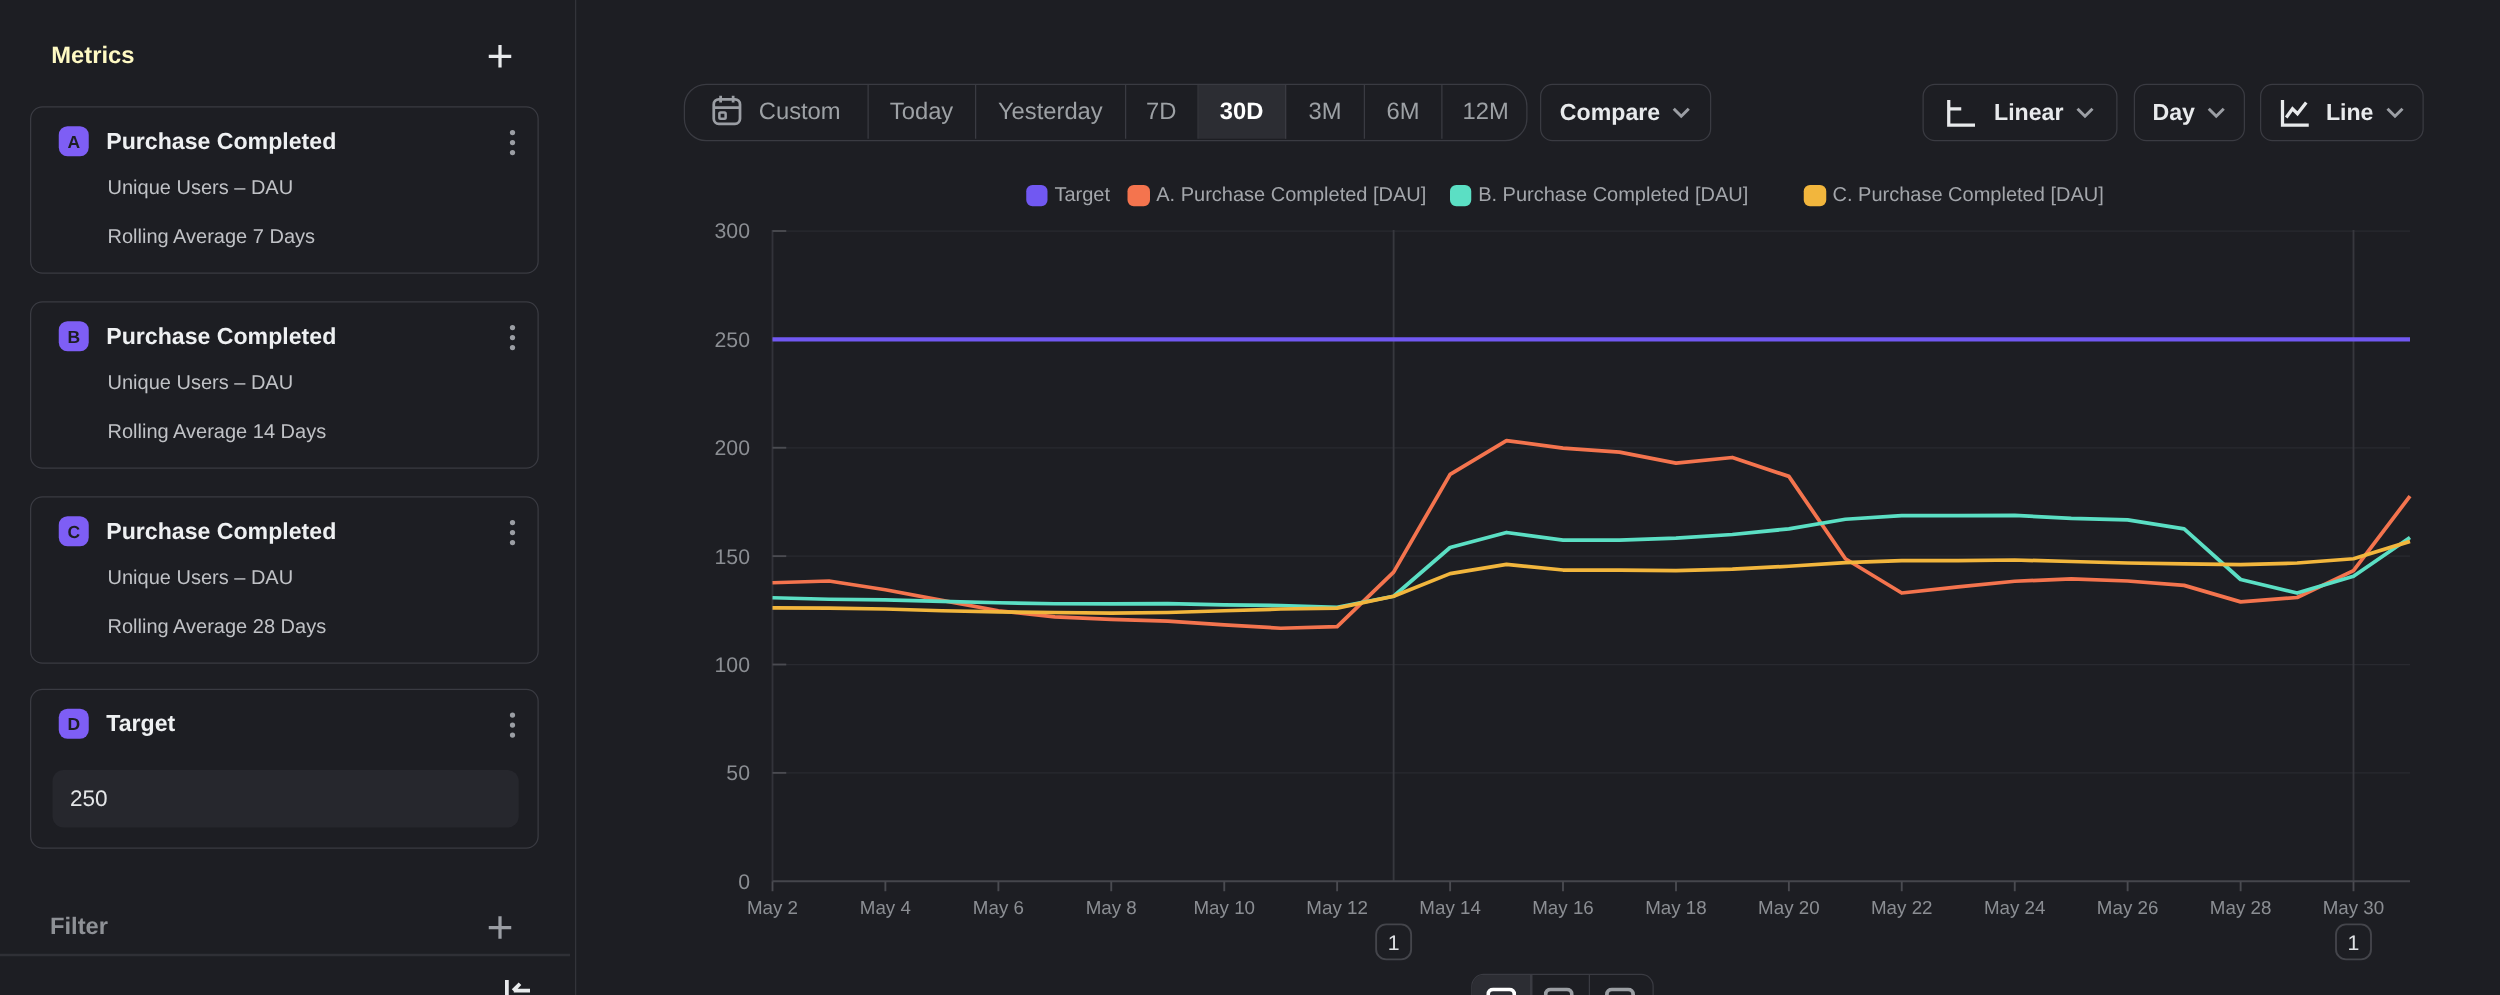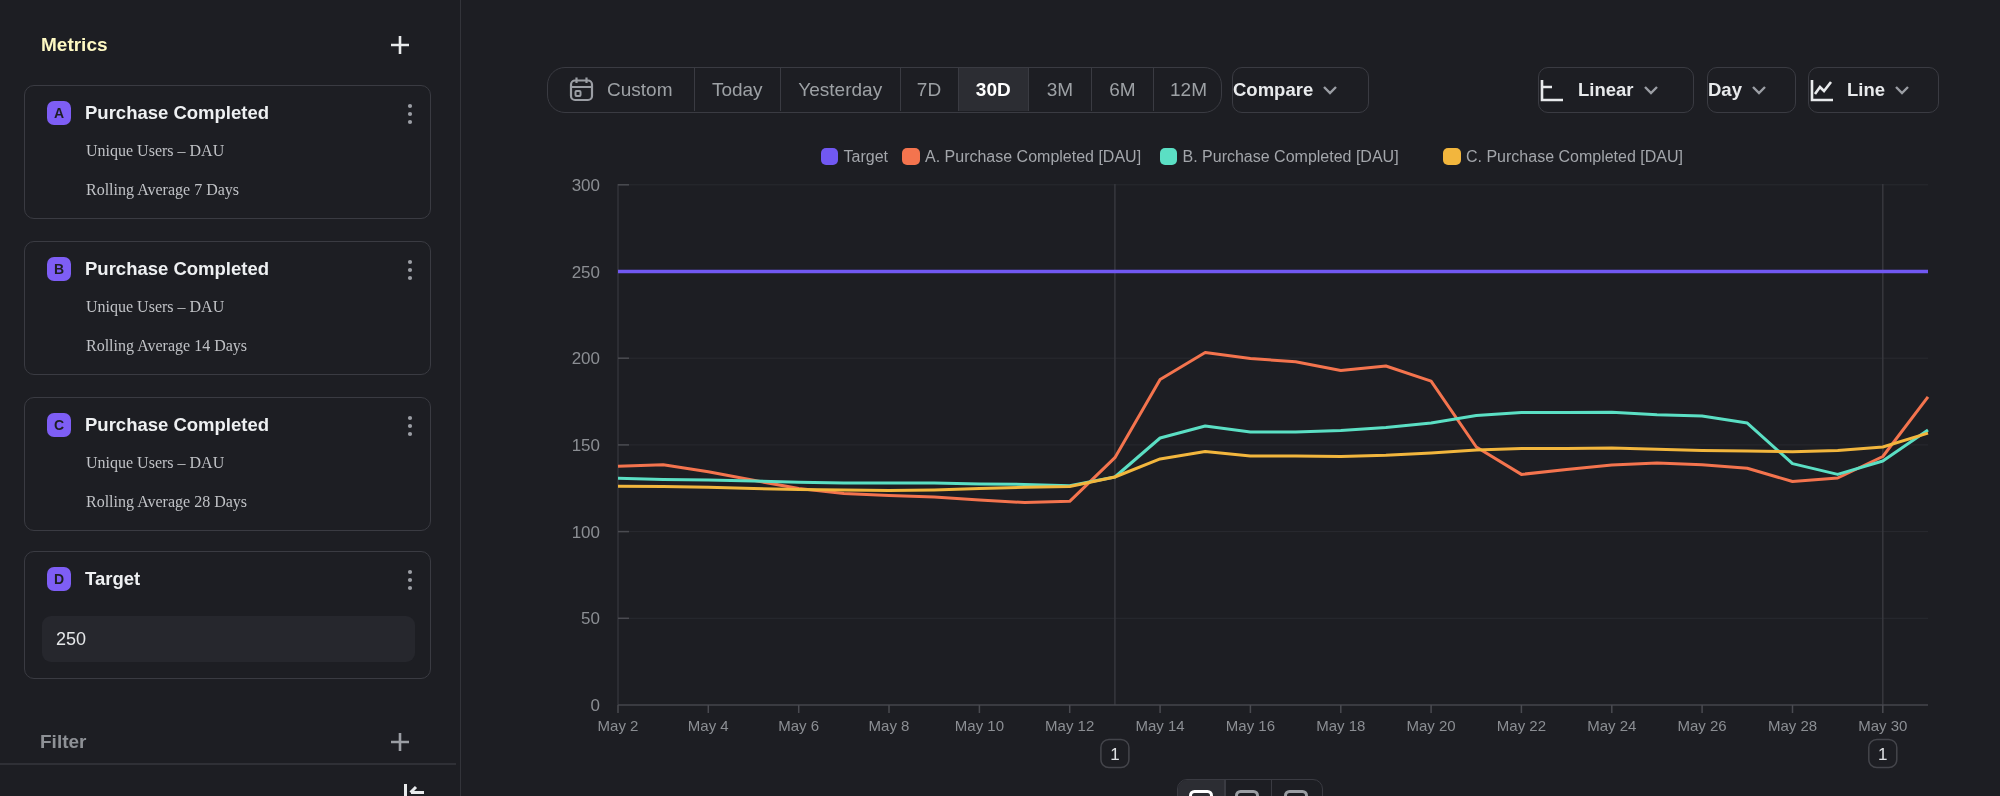--- a/index.html
+++ b/index.html
@@ -4,25 +4,25 @@
 <style>
   * { margin:0; padding:0; box-sizing:border-box; }
   html,body { width:2000px; height:796px; background:#1d1e23; overflow:hidden;
     font-family:"Liberation Sans", sans-serif; }
   .abs { position:absolute; }
   #stage { position:relative; width:2000px; height:796px; }
   .card { position:absolute; left:24px; width:407px; border:1.5px solid #3a3b42; border-radius:10px; }
   .chip { position:absolute; left:22px; top:15px; width:24px; height:24px; border-radius:7px;
     background:#7e5ef5; color:#1d1e23; font-size:14px; font-weight:bold; text-align:center; line-height:24px; }
   .ctitle { position:absolute; left:60px; top:2px; height:50px; line-height:50px; color:#eef0f2; font-size:18.5px; font-weight:bold; }
-  .crow { position:absolute; left:61px; color:#c0c2c6; font-size:16px;font-family:Liberation Serif, serif; }
+  .crow { position:absolute; left:61px; color:#c0c2c6; font-size:16px; }
   .kebab { position:absolute; right:17px; top:17px; }
   .seg { position:absolute; top:0; height:43px; line-height:43px; text-align:center; color:#9da1a5; font-size:19px; border-right:1.5px solid #3a3b42; }
   .btn { position:absolute; top:67px; height:46px; border:1.5px solid #3a3b42; border-radius:10px;
-    display:flex; align-items:center; justify-content:flex-start; color:#e8eaec; font-size:18.5px; font-weight:bold; }
+    display:flex; align-items:center; justify-content:center; color:#e8eaec; font-size:18.5px; font-weight:bold; }
   .lgi { position:absolute; top:148px; height:17px; display:flex; align-items:center; color:#a3a6ab; font-size:16px; }
   .sw { width:17.5px; height:17.5px; border-radius:5px; margin-right:5.5px; flex:none; }
   .chev { margin-left:9px; }
 </style>
 </head>
 <body>
 <div id="stage">
 
   <div class="abs" style="left:41px; top:34px; color:#fef9c3; font-size:19px; font-weight:bold;">Metrics</div>
   <svg class="abs" style="left:389px; top:34px;" width="22" height="22" viewBox="0 0 22 22">

